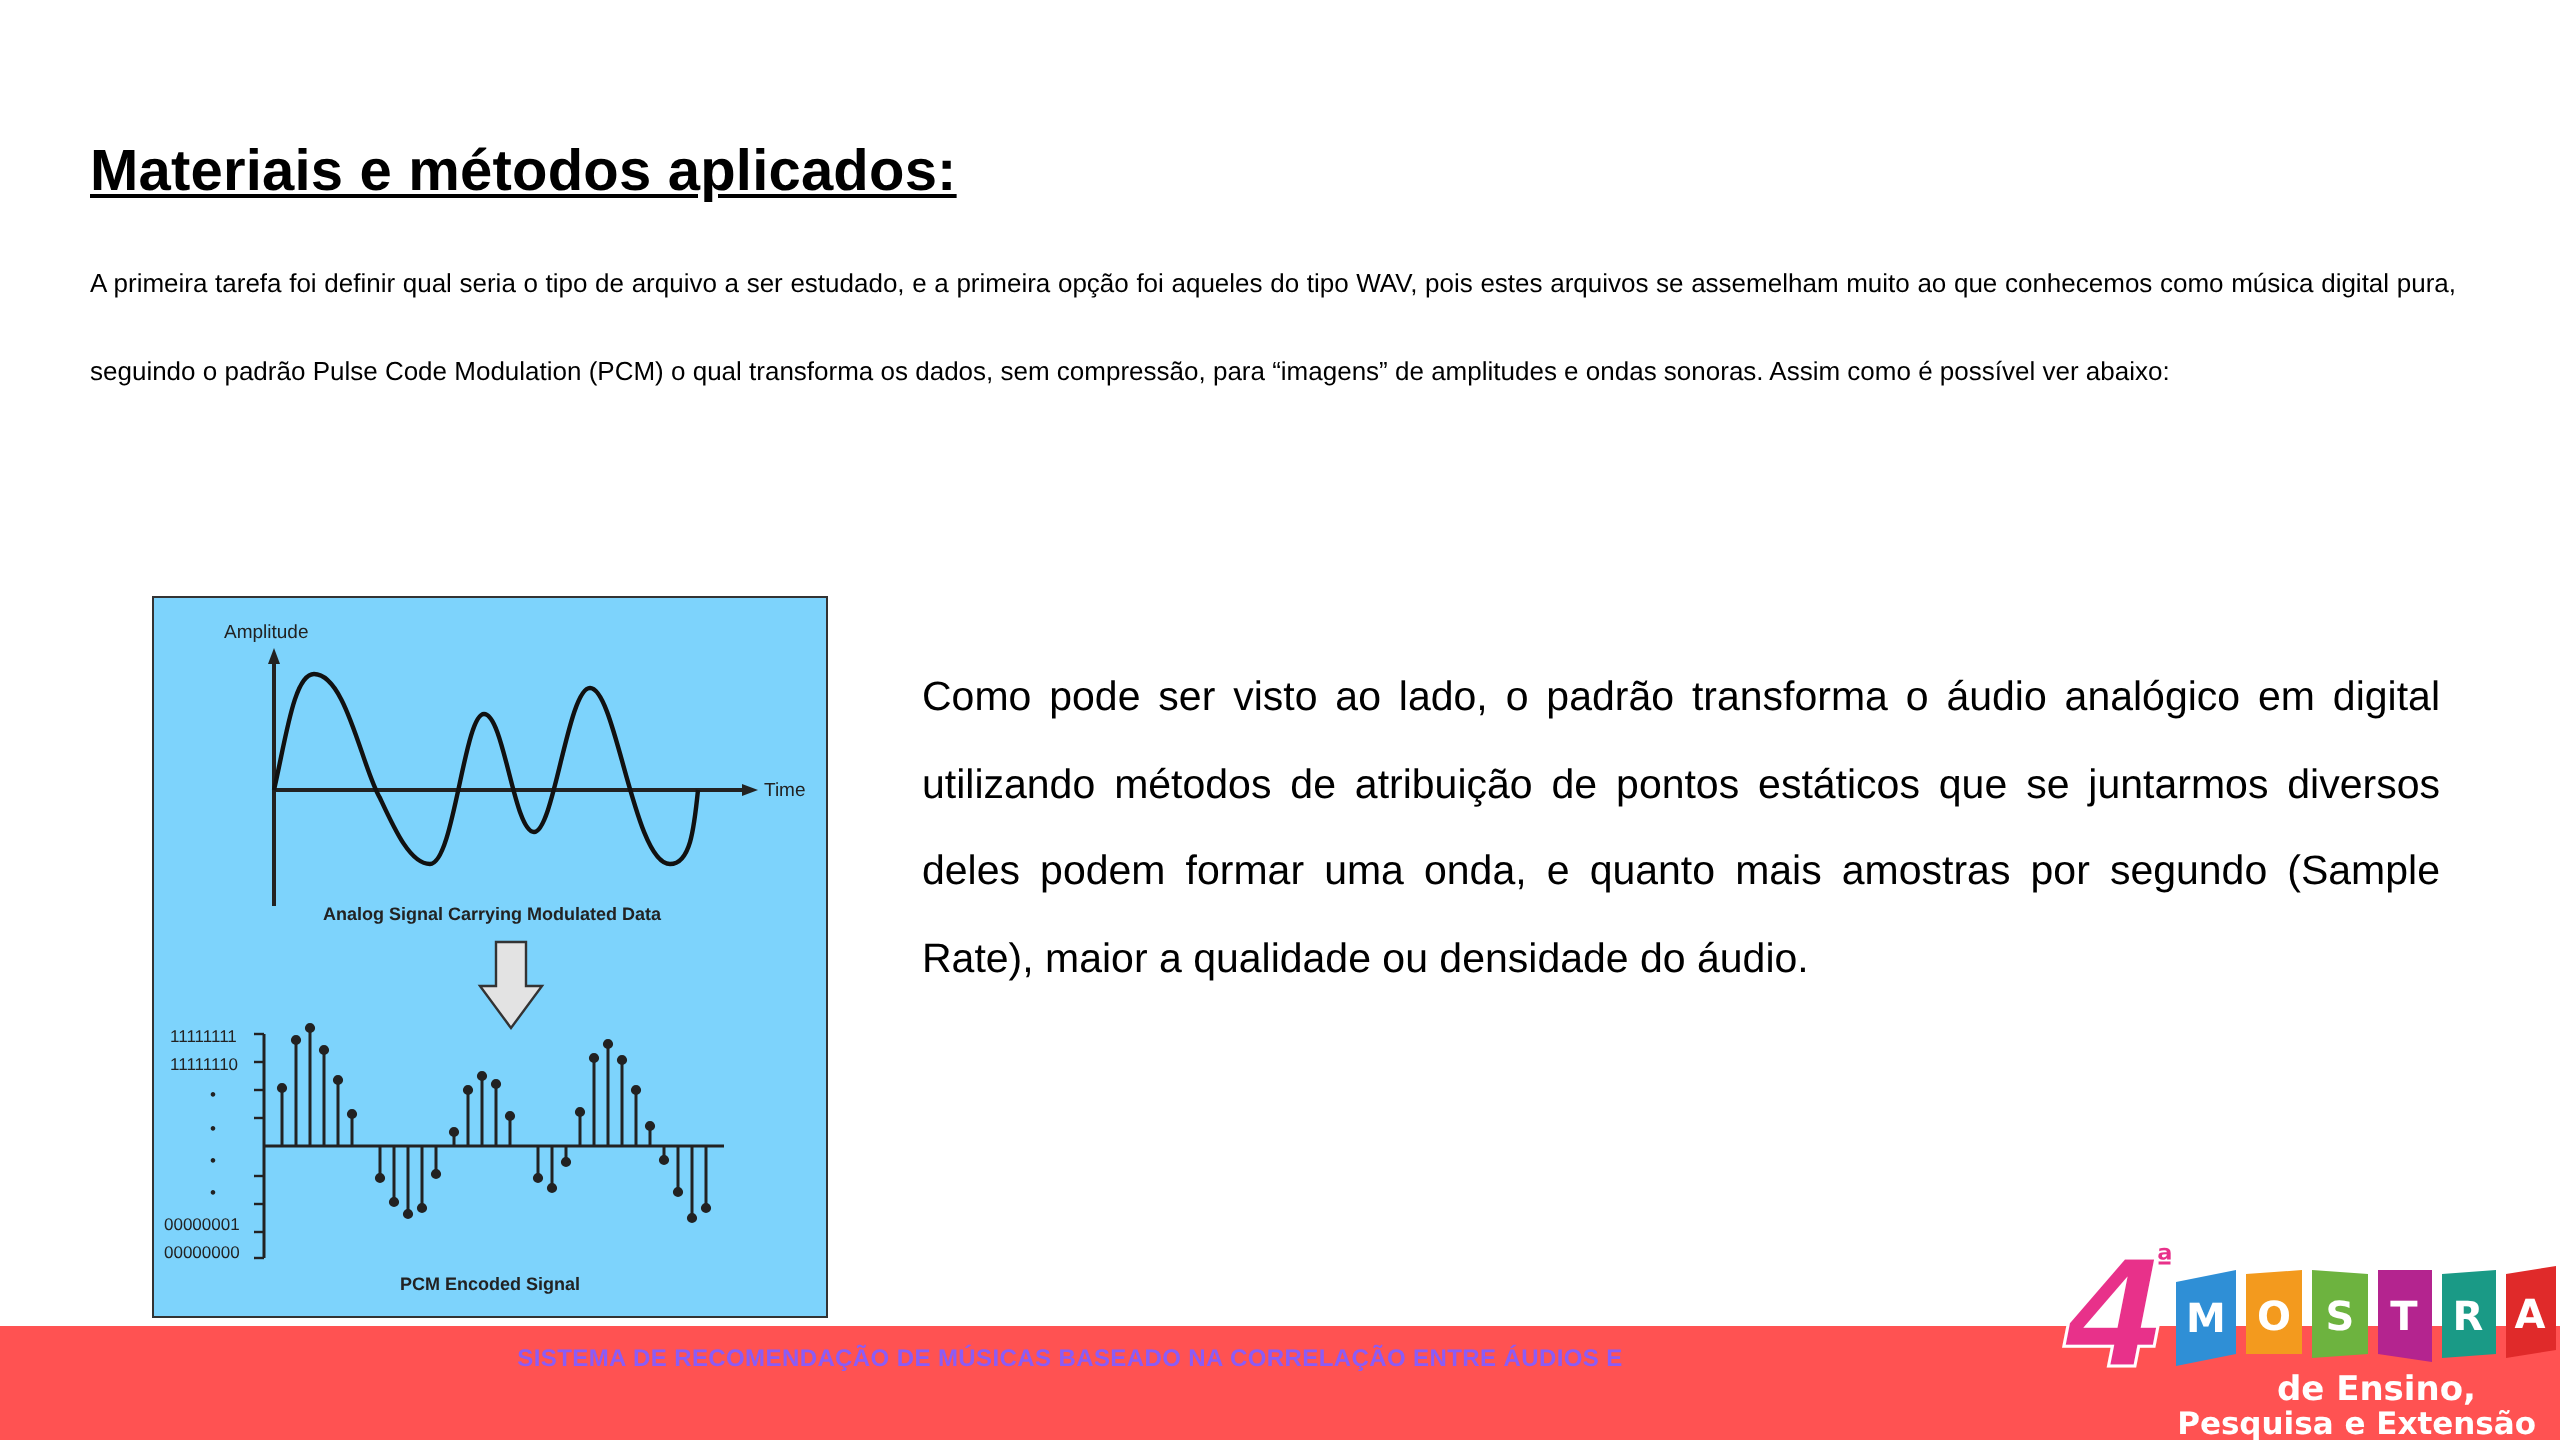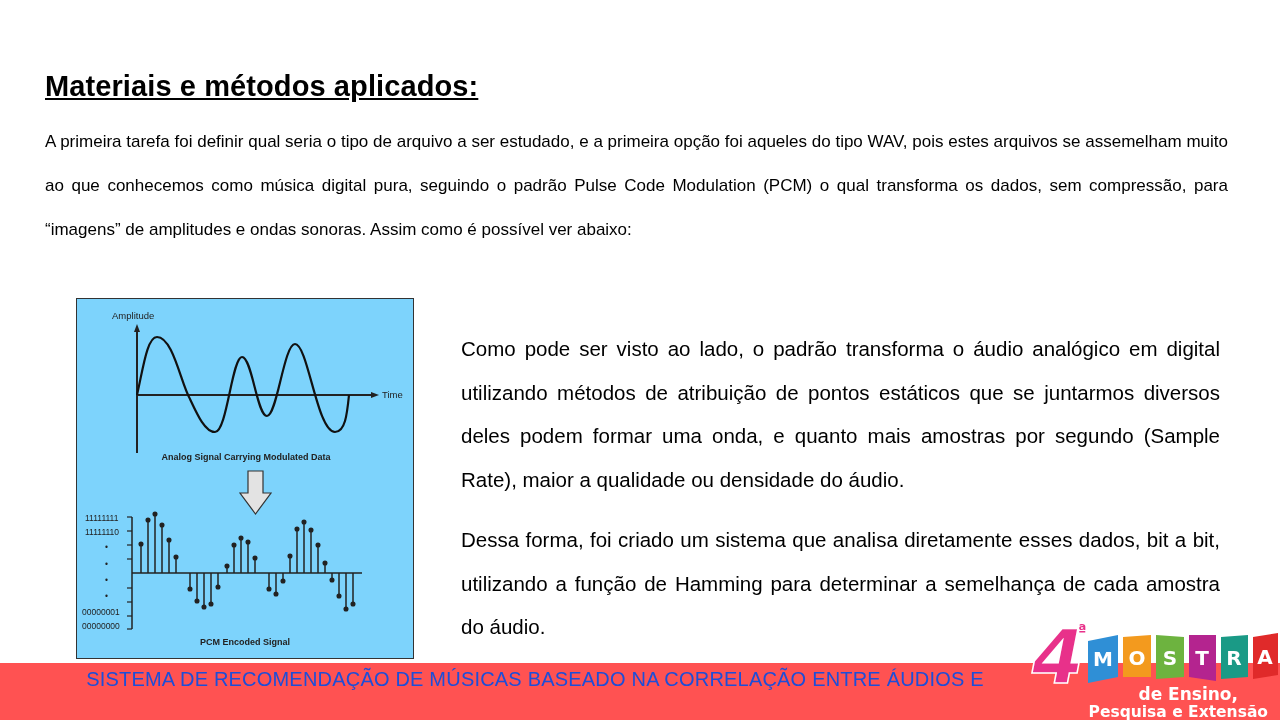--- a/index.html
+++ b/index.html
@@ -1,29 +1,29 @@
 <!DOCTYPE html>
 <html><head>
 <meta charset="utf-8">
 <style>
   html, body { margin:0; padding:0; }
   body { width:1280px; height:720px; position:relative; background:#ffffff; overflow:hidden;
          font-family: "Liberation Sans", sans-serif; color:#000; }
   .title { position:absolute; left:45px; top:70px; font-size:29px; font-weight:bold; letter-spacing:0.1px;text-decoration:underline; }
-  .intro { position:absolute; left:45px; top:120px; width:1183px; font-size:17px; line-height:44px;
+  .intro { position:absolute; left:45px; top:120px; width:1183px; font-size:13px; line-height:44px;
            text-align:justify; }
   .figure { position:absolute; left:76px; top:298px; width:338px; height:361px; border:1.5px solid #333;
             background:#7dd3fc; box-sizing:border-box; }
   .figure svg { position:absolute; left:0; top:0; }
   .desc { position:absolute; left:444px; top:310px; width:793px; font-size:20.5px; line-height:43.5px;
           text-align:justify; }
   .desc p { margin:17px; }
   .footer { position:absolute; left:0; top:663px; width:1280px; height:57px; background:#ff5252; }
-  .footer-text { position:absolute; left:30px; top:668px; width:1010px; text-align:center; color:#1d4ed8;
-                 font-weight:normal; font-size:20px; line-height:23px; letter-spacing:0.2px; }
+  .footer-text { position:absolute; left:30px; top:668px; width:1010px; text-align:center; color:#8b5cf6;
+                 font-weight:bold; font-size:12px; line-height:23px; letter-spacing:0.2px; }
   .logo { position:absolute; left:1030px; top:615px; width:250px; height:105px; }
 </style>
 </head>
 <body>
 
 <div class="title">Materiais e métodos aplicados:</div>
 
 <div class="intro">A primeira tarefa foi definir qual seria o tipo de arquivo a ser estudado, e a primeira opção foi aqueles do tipo WAV, pois estes arquivos se assemelham muito ao que conhecemos como música digital pura, seguindo o padrão Pulse Code Modulation (PCM) o qual transforma os dados, sem compressão, para “imagens” de amplitudes e ondas sonoras. Assim como é possível ver abaixo:</div>
 
 <div class="figure">
@@ -123,21 +123,20 @@
         <line x1="276" y1="274" x2="276" y2="305"></line>
           <circle cx="276" cy="305" r="1.8"></circle>
       </g>
       <text x="168" y="346" font-size="9" font-weight="bold" text-anchor="middle">PCM Encoded Signal</text>
     </g>
   </svg>
 </div>
 
 <div class="desc">
   <p>Como pode ser visto ao lado, o padrão transforma o áudio analógico em digital utilizando métodos de atribuição de pontos estáticos que se juntarmos diversos deles podem formar uma onda, e quanto mais amostras por segundo (Sample Rate), maior a qualidade ou densidade do áudio.</p>
-  <p>Dessa forma, foi criado um sistema que analisa diretamente esses dados, bit a bit, utilizando a função de Hamming para determinar a semelhança de cada amostra do áudio.</p>
 </div>
 
 <div class="footer"></div>
 <div class="footer-text">
   <div>SISTEMA DE RECOMENDAÇÃO  DE MÚSICAS BASEADO NA CORRELAÇÃO  ENTRE ÁUDIOS E</div>
 </div>
 
 <div class="logo">
   <svg width="250" height="105" viewBox="0 0 250 105" xmlns="http://www.w3.org/2000/svg" font-family="DejaVu Sans, sans-serif">
     <text x="2" y="68" font-size="74" font-style="italic" font-weight="bold" fill="#e8318a" stroke="#fff" stroke-width="1.5">4</text>

